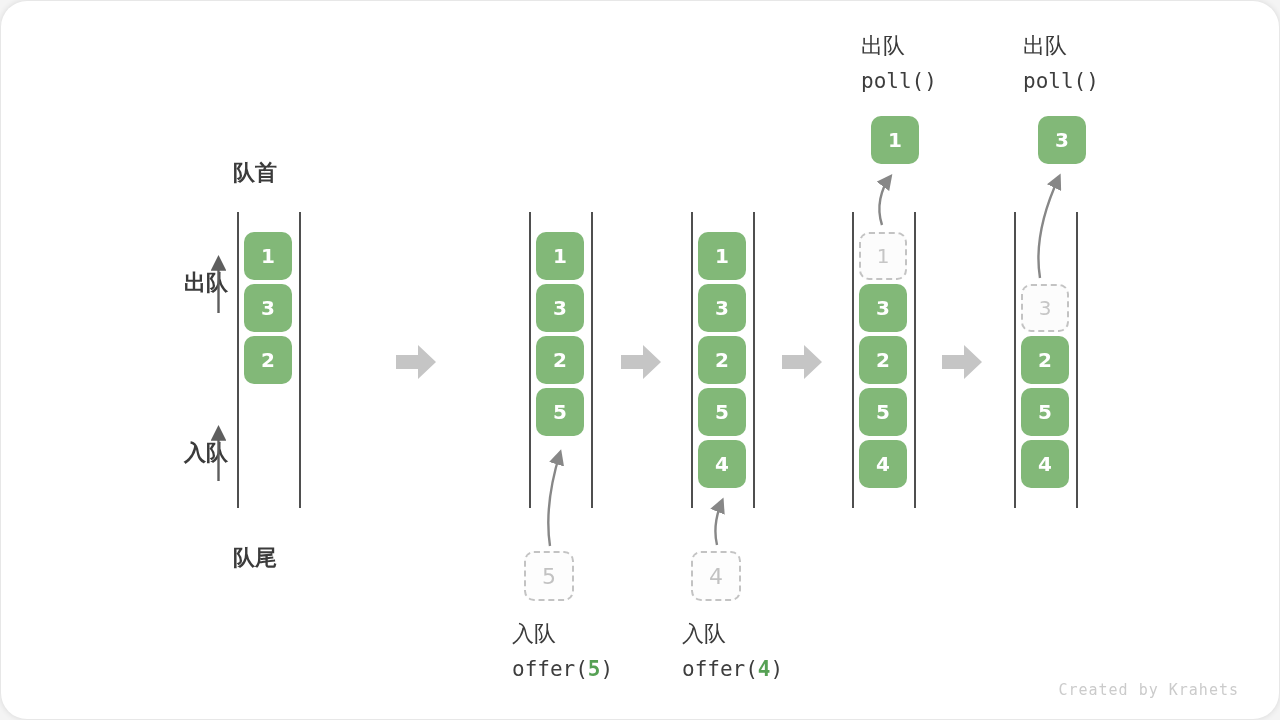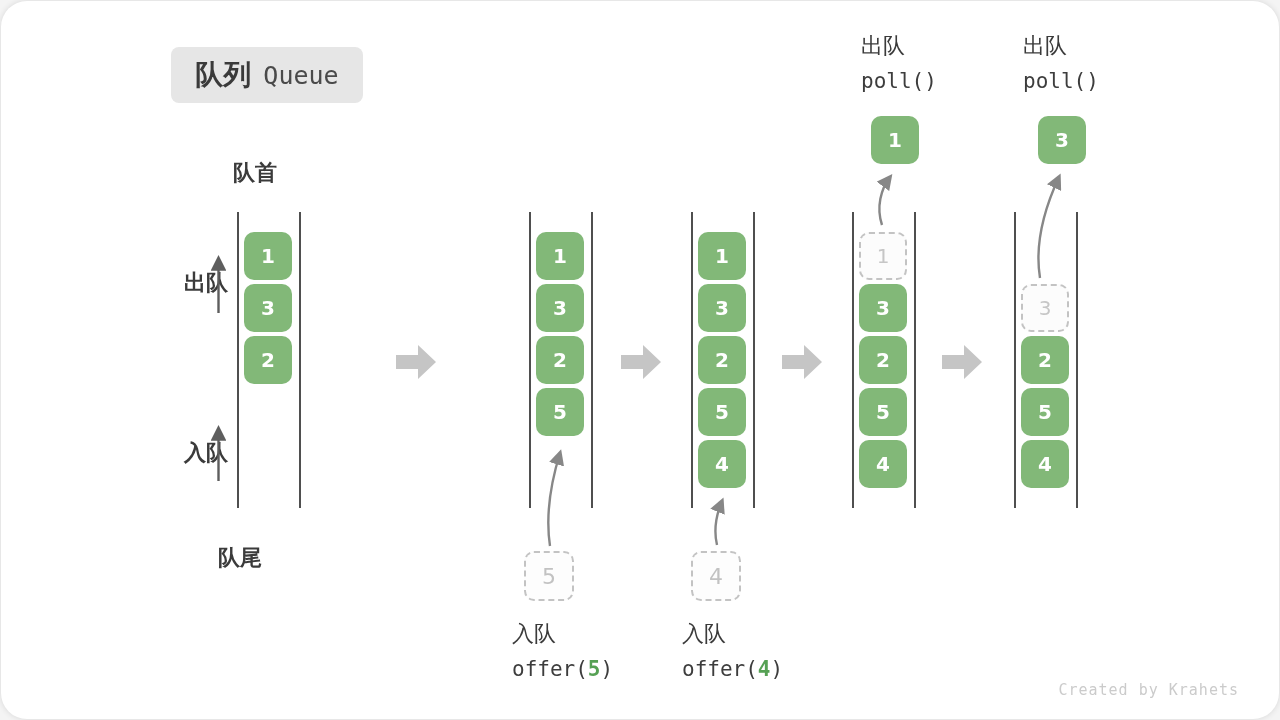--- a/index.html
+++ b/index.html
@@ -59,27 +59,23 @@
     position:absolute; right:40px; bottom:20px;
     font-family:"DejaVu Sans Mono", monospace; font-size:15px;
     color:#cbcbcb; letter-spacing:1px;
   }
 </style>
 </head>
 <body>
 
 <div class="card">
 
-  <div class="title-chip">
-    <span class="title-zh">队列</span>
-    <span class="title-en">Queue</span>
-  </div>
 
   <div class="lbl-bold" style="left:232px; top:157px;">队首</div>
-  <div class="lbl-bold" style="left:217px; top:542px;">队尾</div>
+  <div class="lbl-bold" style="left:232px; top:542px;">队尾</div>
   <div class="lbl-bold" style="left:183px; top:267px;">出队</div>
   <div class="lbl-bold" style="left:183px; top:437px;">入队</div>
 
   <div class="flow-arrow" style="left:395px; top:344px;">
     <svg width="40" height="34" viewBox="0 0 40 34">
         <polygon points="0,10 22,10 22,0 40,17 22,34 22,24 0,24" fill="#c5c5c5"></polygon>
       </svg>
   </div>
   <div class="flow-arrow" style="left:620px; top:344px;">
     <svg width="40" height="34" viewBox="0 0 40 34">

